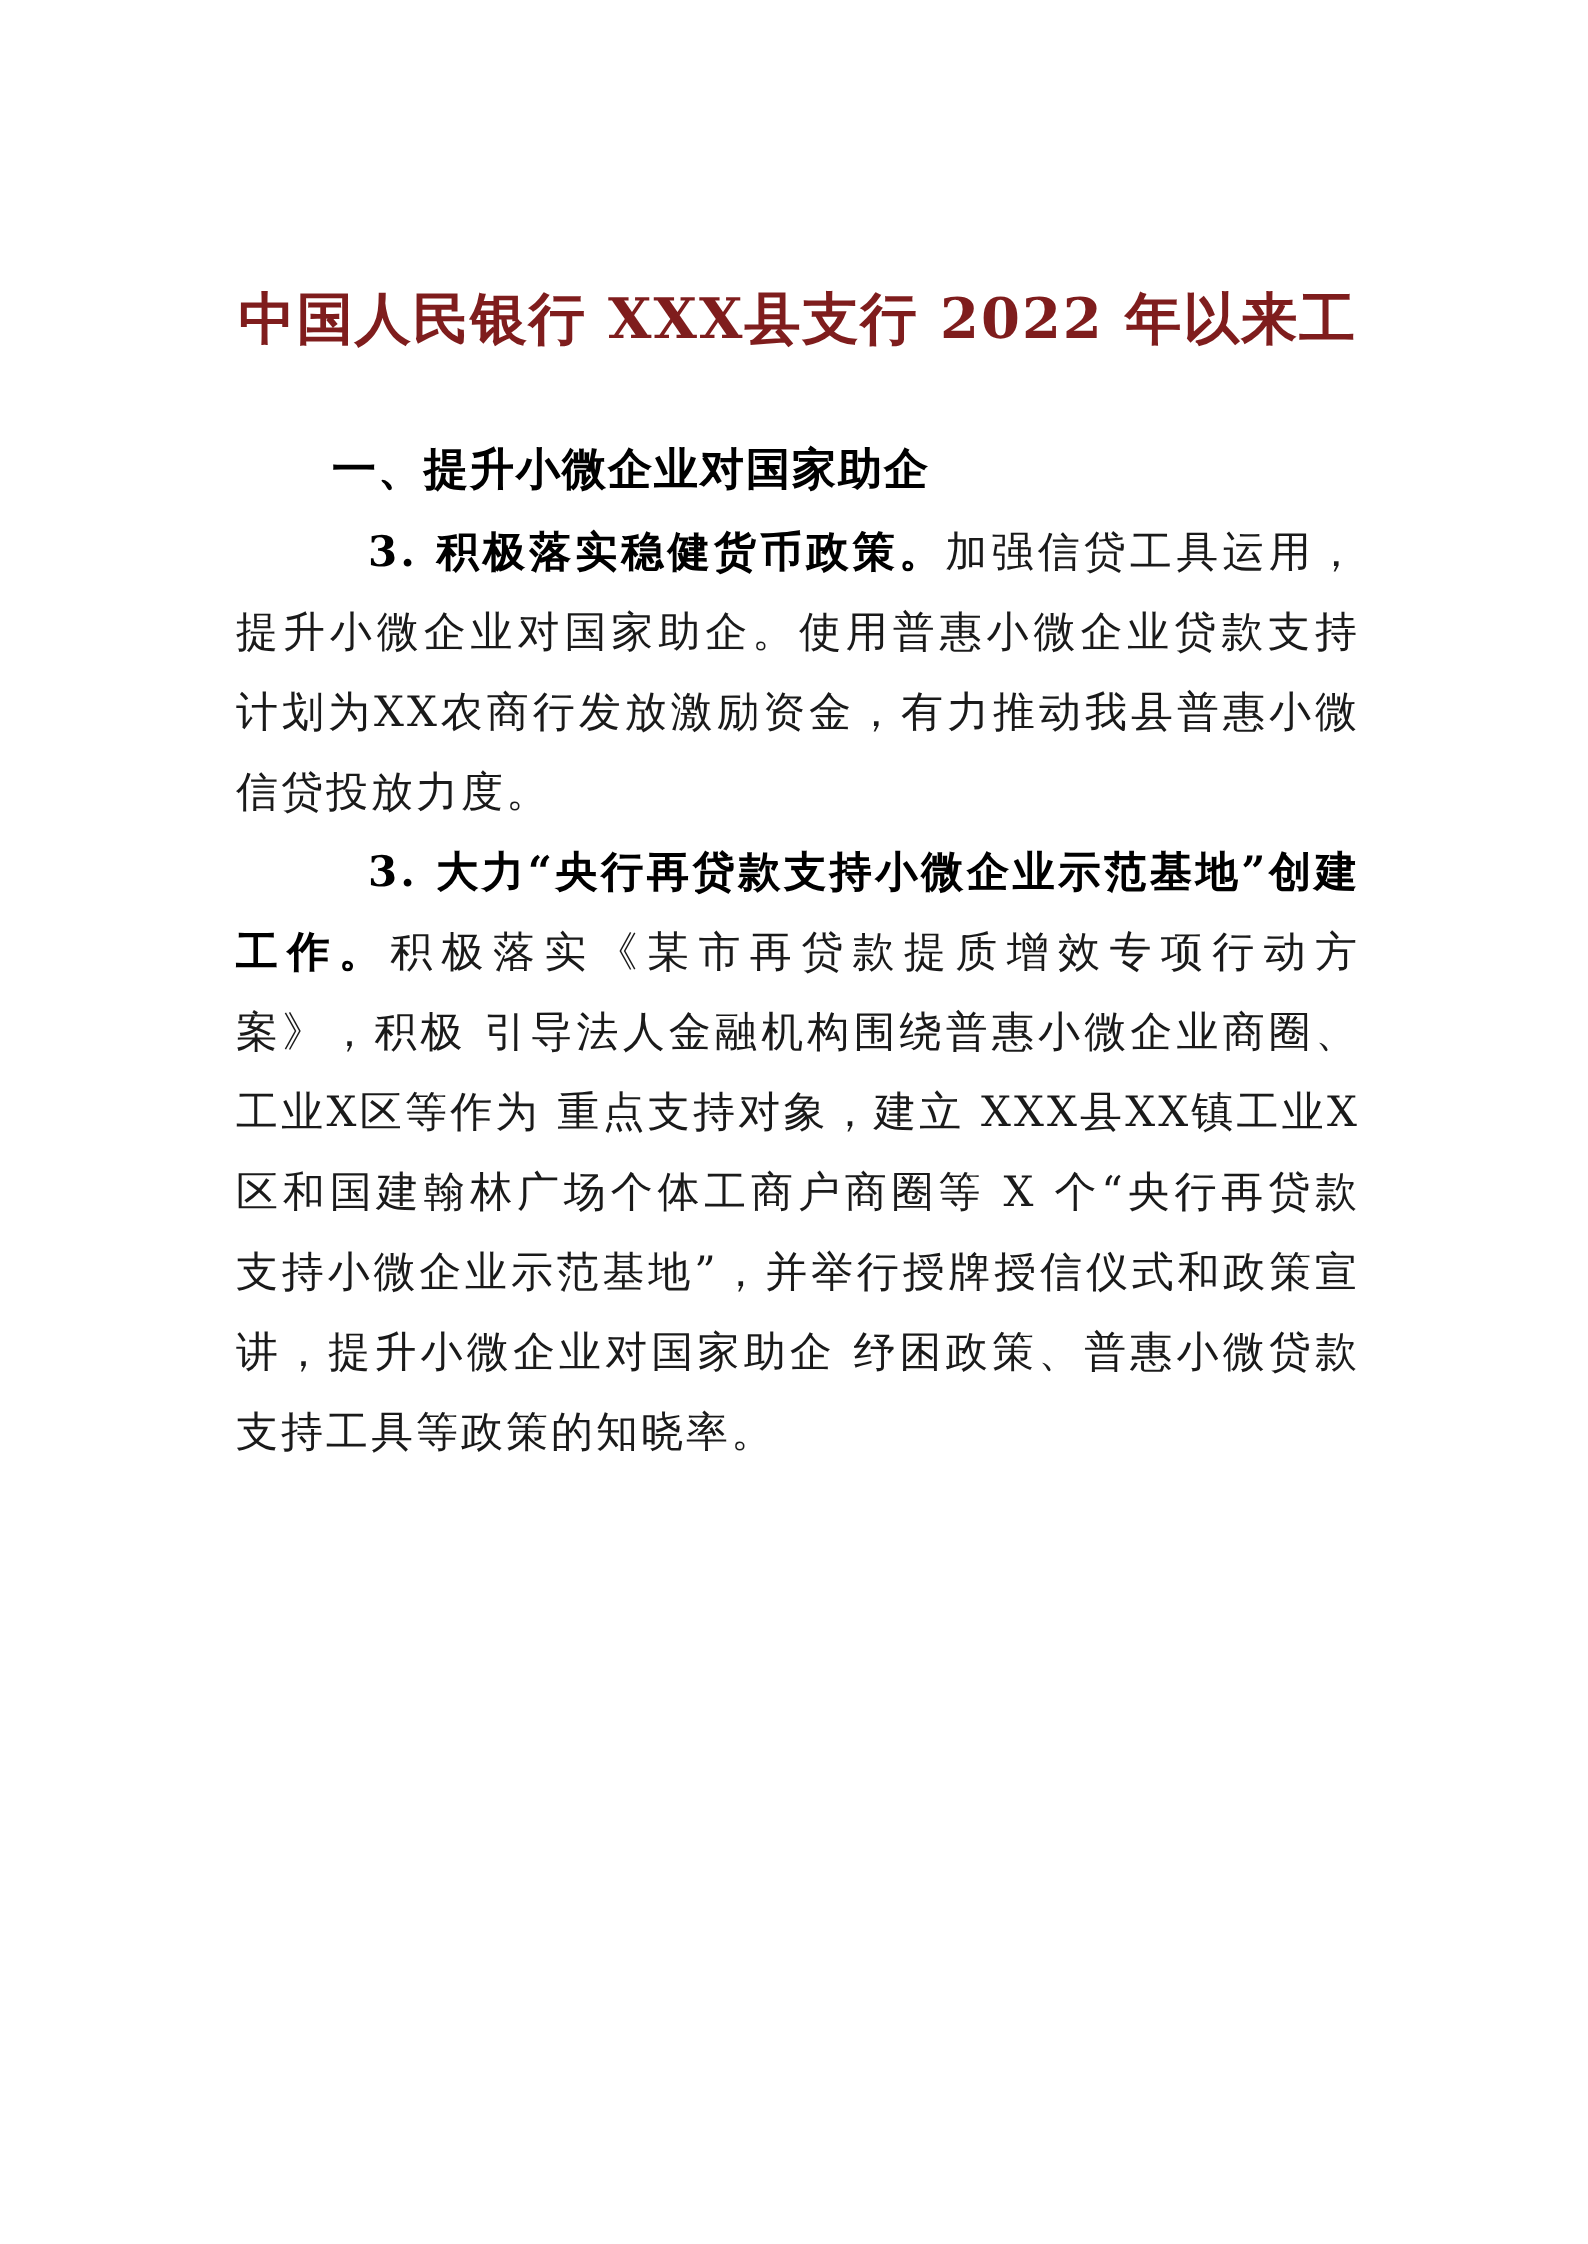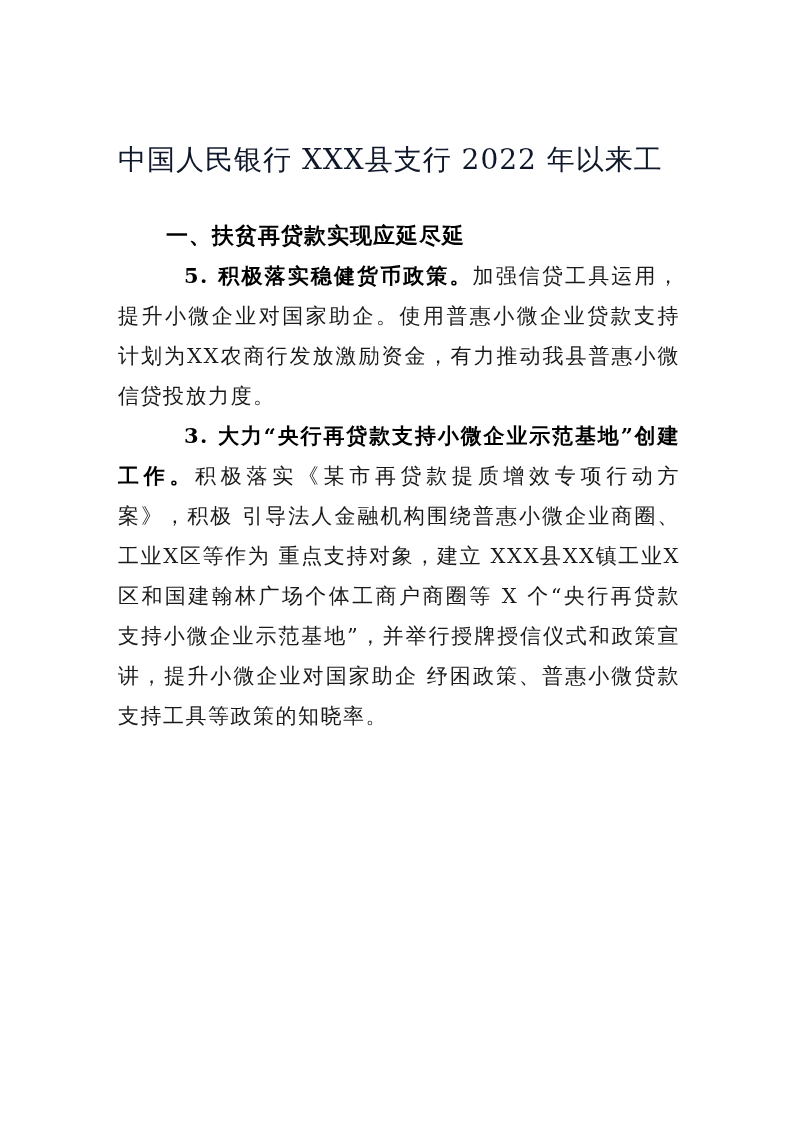--- a/index.html
+++ b/index.html
@@ -12,25 +12,26 @@
     width: 794px;
     height: 1122px;
     background: #ffffff;
     box-sizing: border-box;
     padding: 124px 114px 0 118px;
     color: #000000;
     font-family: "DejaVu Serif", "Liberation Serif", serif;
     overflow: hidden;
   }
   .doc-title {
+    text-align: center;
     font-size: 28px;
     line-height: 72px;
-    font-weight: 400;
+    font-weight: 700;
     letter-spacing: 1px;
-    color: #0f172a;
+    color: #7f1d1d;
     white-space: nowrap;
   }
   .doc-body {
     margin-top: 20px;
   }
   .section-heading {
     font-family: "DejaVu Sans", "Liberation Sans", sans-serif;
     font-weight: 700;
     font-size: 22px;
     line-height: 40px;
@@ -57,21 +58,21 @@
 <body>
 
 <div class="page">
 
   <div class="doc-title">
     <div>中国人民银行 XXX县支行 2022 年以来工</div>
   </div>
 
   <div class="doc-body">
 
-    <div class="section-heading">一、扶贫再贷款实现应延尽延</div>
+    <div class="section-heading">一、提升小微企业对国家助企</div>
 
-    <p class="para"><span class="lead">5. 积极落实稳健货币政策。</span><span>加强信贷工具运用，提升小微企业对国家助企。使用普惠小微企业贷款支持计划为XX农商行发放激励资金，有力推动我县普惠小微信贷投放力度。</span></p>
+    <p class="para"><span class="lead">3. 积极落实稳健货币政策。</span><span>加强信贷工具运用，提升小微企业对国家助企。使用普惠小微企业贷款支持计划为XX农商行发放激励资金，有力推动我县普惠小微信贷投放力度。</span></p>
 
 
     <p class="para"><span class="lead">3. 大力“央行再贷款支持小微企业示范基地”创建工作。</span><span>积极落实《某市再贷款提质增效专项行动方案》，积极 引导法人金融机构围绕普惠小微企业商圈、工业X区等作为 重点支持对象，建立 XXX县XX镇工业X区和国建翰林广场个体工商户商圈等 X 个“央行再贷款支持小微企业示范基地”，并举行授牌授信仪式和政策宣讲，提升小微企业对国家助企 纾困政策、普惠小微贷款支持工具等政策的知晓率。</span></p>
 
   </div>
 </div>
 
 </body></html>

